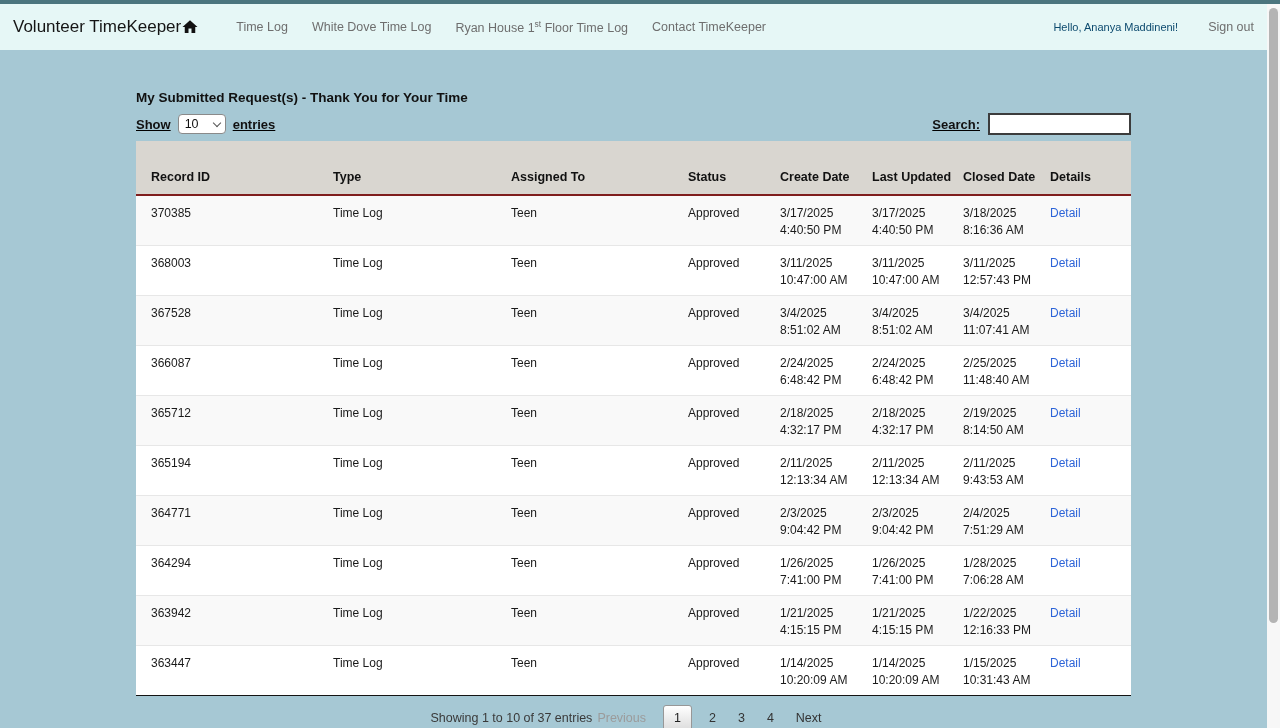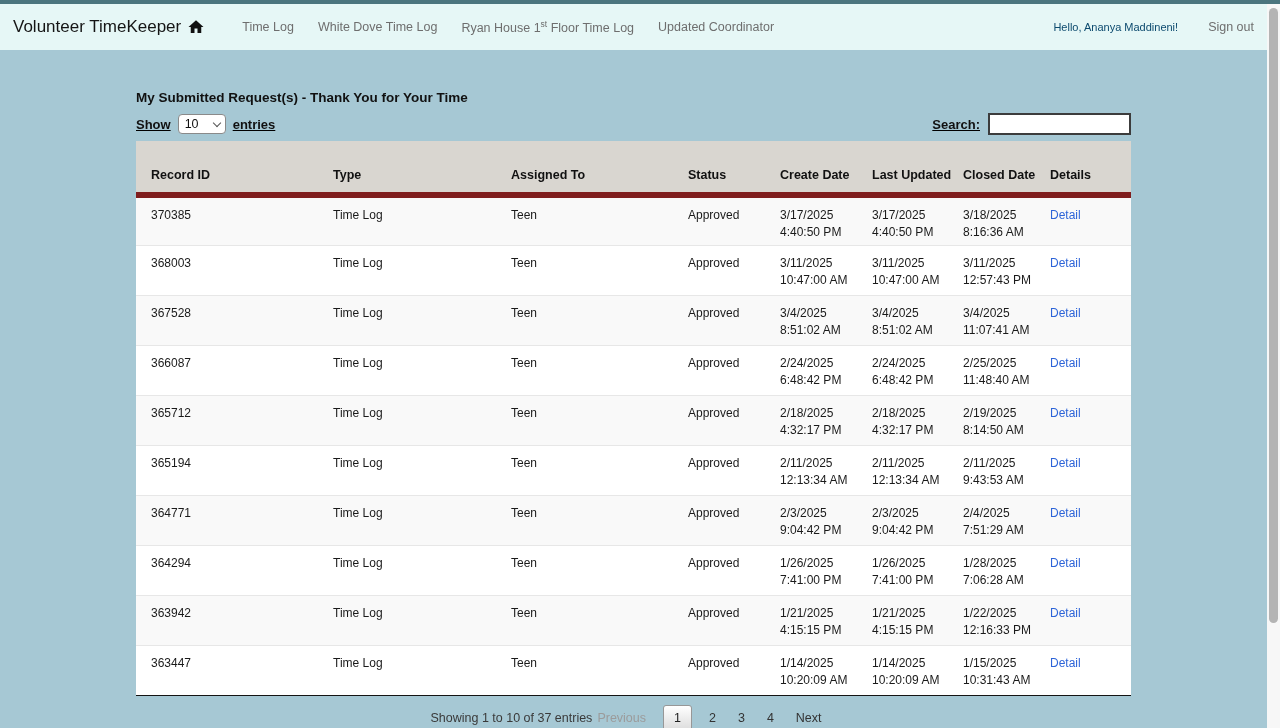--- a/index.html
+++ b/index.html
@@ -16,21 +16,21 @@
     background: var(--page-bg);
   }
   
   .top-strip { height: 4px; background: var(--top-strip); }
   .navbar {
     height: 46px; background: var(--navbar-bg);
     display: flex; align-items: center;
     padding: 0 26px 0 13px;
   }
   .brand {
-    display: flex; align-items: center; gap: 6px;
+    display: flex; align-items: center; gap: 0;
     font-size: 17px; color: #151515; cursor: pointer; text-decoration: none;
   }
   .home-icon { display: inline-flex; margin-top: -1px; }
   .nav-items { display: flex; align-items: center; margin-left: 37px; gap: 24px; }
   .nav-item { font-size: 12.5px; color: #6e6e6e; cursor: pointer; white-space: nowrap; }
   .nav-item sup { font-size: 8.5px; }
   .nav-spacer { flex: 1; }
   .greeting { font-size: 11px; color: #0c4a6e; white-space: nowrap; }
   .signout { font-size: 12.5px; color: #6e6e6e; margin-left: 30px; cursor: pointer; white-space: nowrap; }
 
@@ -64,21 +64,21 @@
   
   table.records {
     width: 995px; margin-top: 5px; border-collapse: collapse;
     table-layout: fixed; background: #fff;
   }
   table.records thead th {
     background: var(--table-header-bg);
     font-size: 12.5px; font-weight: bold; color: #111;
     text-align: left; vertical-align: bottom;
     height: 54px; padding: 10px 8px 10px 0;
-    border-bottom: 6px solid #7f1d1d; cursor: pointer;
+    border-bottom: 2px solid #7f1d1d; cursor: pointer;
   }
   table.records thead th:first-child { padding-left: 15px; }
   table.records tbody tr { height: 50px; border-bottom: 1px solid #e7e7e7; }
   table.records tbody tr:nth-child(odd) { background: #f9f9f9; }
   table.records tbody tr:nth-child(even) { background: #ffffff; }
   table.records tbody tr:last-child { border-bottom: 1px solid #141414; }
   table.records tbody td {
     font-size: 12px; color: #1a1a1a; vertical-align: top;
     padding: 9px 8px 0 0; line-height: 17px;
   }
@@ -121,21 +121,21 @@
     <span class="home-icon">
       <svg width="18" height="18" viewBox="0 0 24 24">
           <path d="M10 20v-6h4v6h5v-8h3L12 3 2 12h3v8z" fill="#111"></path>
         </svg>
     </span>
   </a>
   <div class="nav-items">
     <span class="nav-item">Time Log</span>
     <span class="nav-item">White Dove Time Log</span>
     <span class="nav-item"><span>Ryan House 1</span><sup>st</sup><span> Floor Time Log</span></span>
-    <span class="nav-item">Updated Coordinator</span>
+    <span class="nav-item">Contact TimeKeeper</span>
   </div>
   <div class="nav-spacer"></div>
   <span class="greeting">Hello, Ananya Maddineni!</span>
   <span class="signout">Sign out</span>
 </div>
 
 <div class="content">
   <div class="page-title">My Submitted Request(s) - Thank You for Your Time</div>
 
   <div class="controls">

